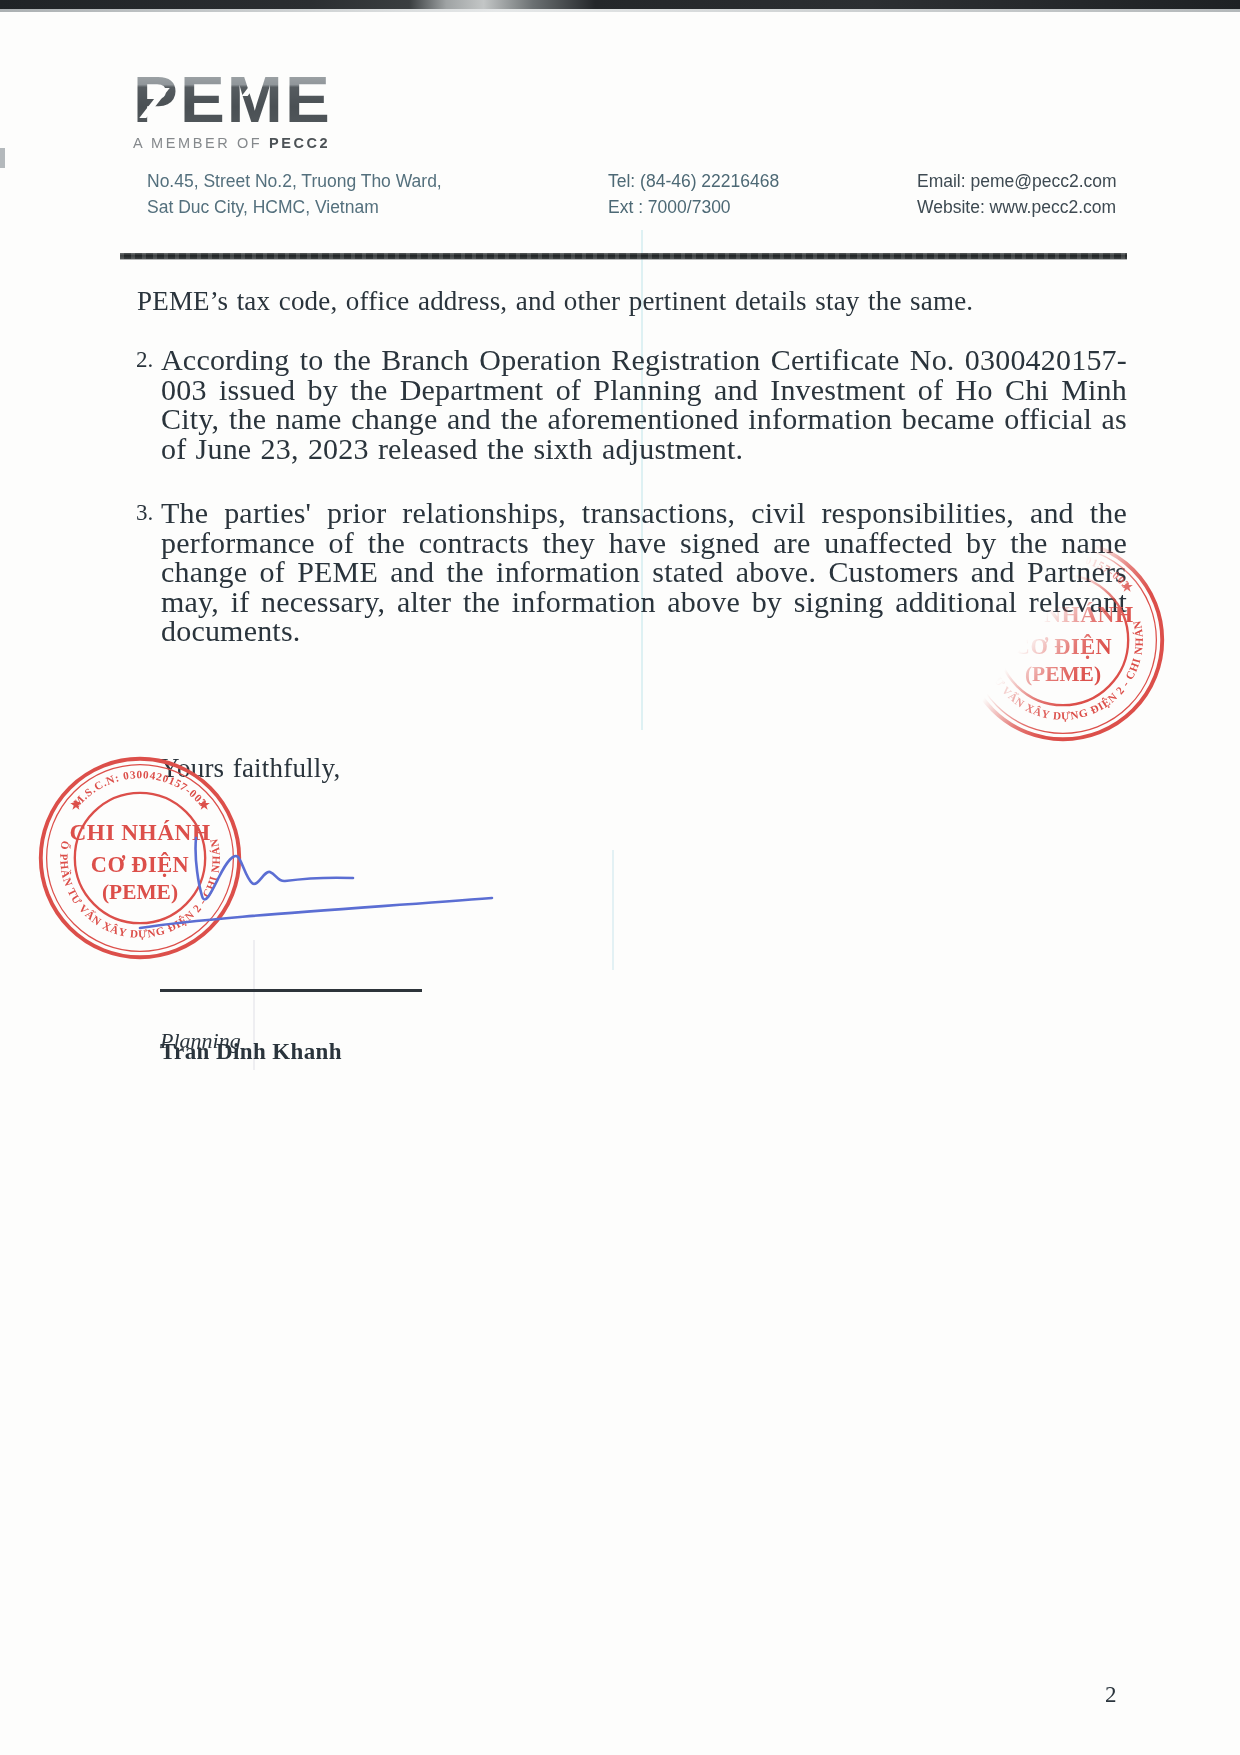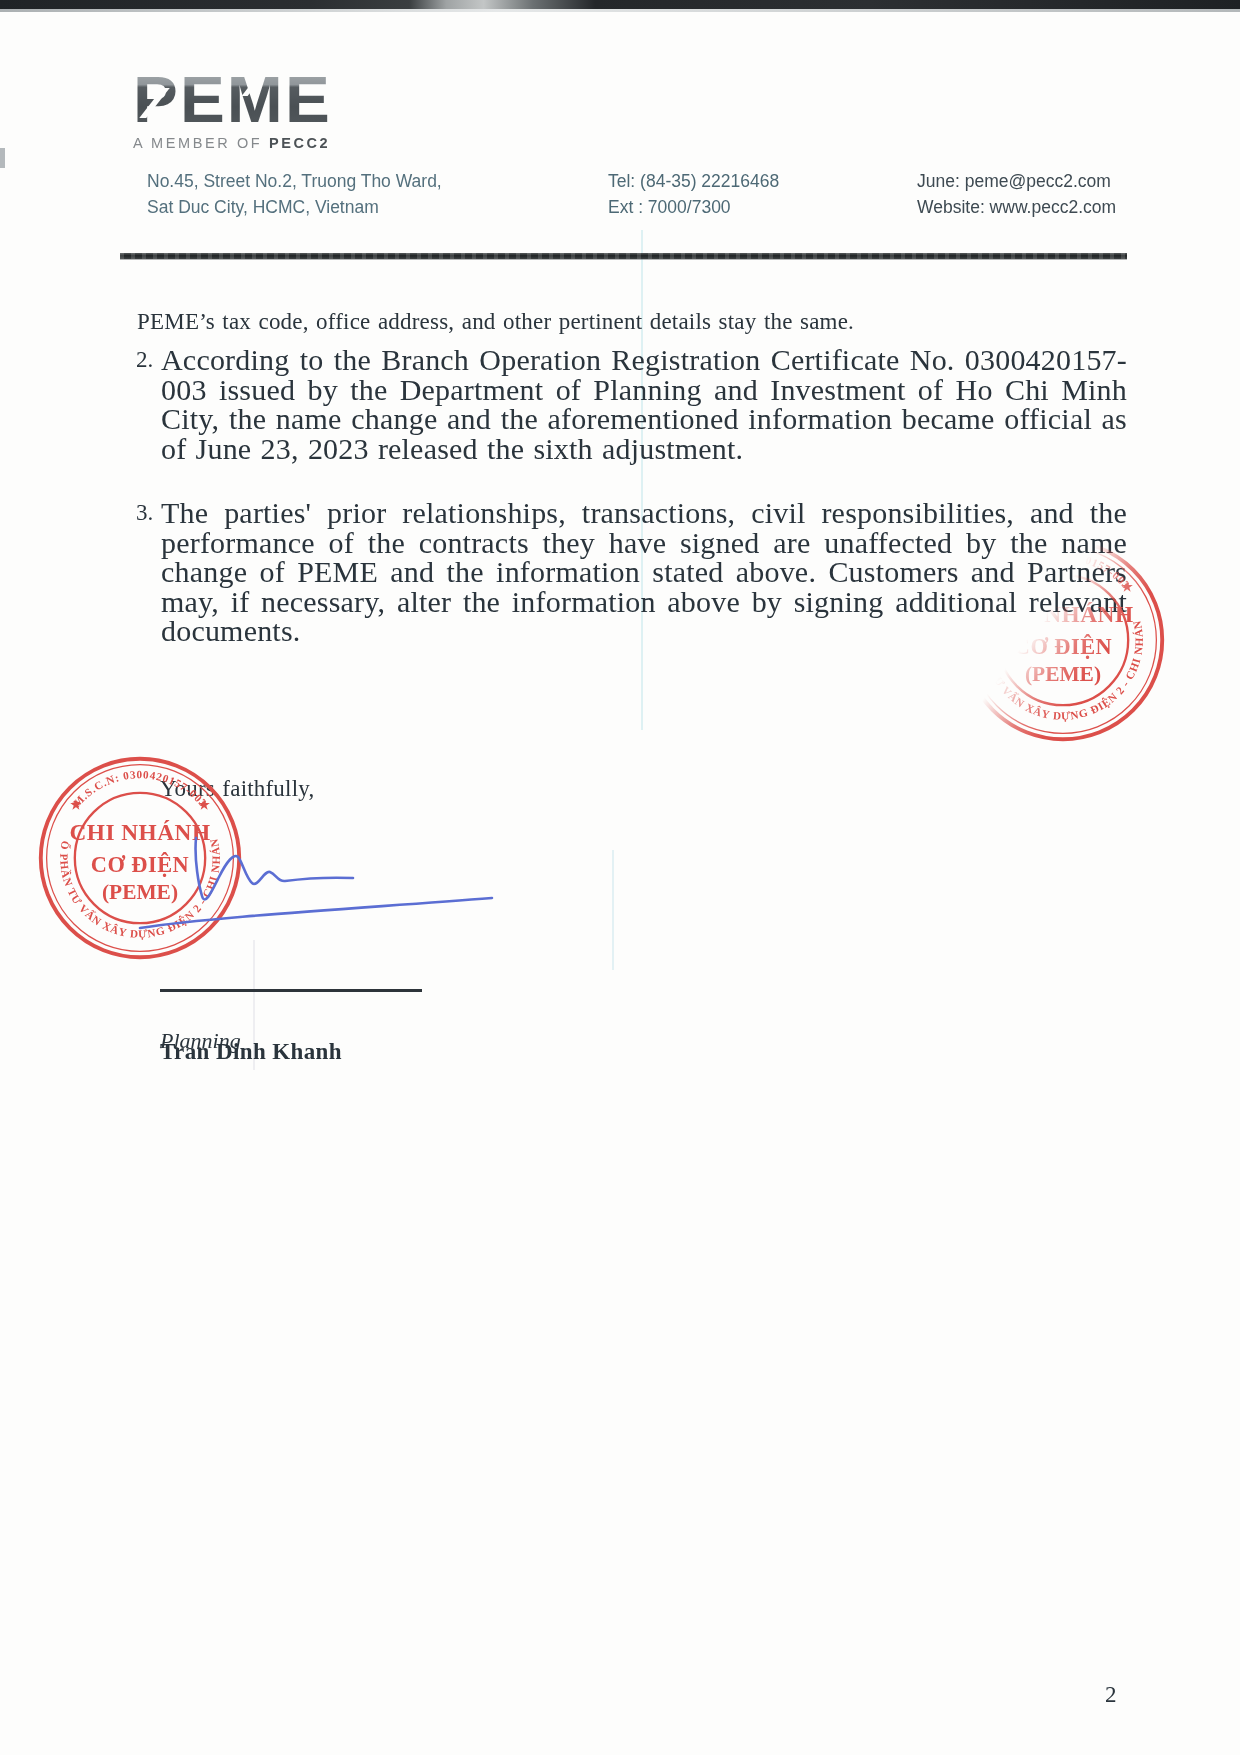--- a/index.html
+++ b/index.html
@@ -46,21 +46,21 @@
   .hcol.tel{left:608px;top:168px;color:#4d6remove975;}
   .hcol.tel{color:#4d6975;}
   .hcol.mail{left:917px;top:168px;color:var(--header-dark);}
   .divider{position:absolute;left:120px;top:253px;width:1007px;height:6px;
     background:linear-gradient(180deg,#55595a,#1f2324 45%,#3d4142);
     box-shadow:0 1px 0 rgba(70,75,78,.4);}
   .divider:after{content:"";position:absolute;inset:0;
     background:repeating-linear-gradient(90deg,rgba(255,255,255,.14) 0 4px,transparent 4px 11px);}
 
   
-  .para{position:absolute;font-size:23px;line-height:29.5px;letter-spacing:.2px;word-spacing:1.5px;margin-top:20px;}
+  .para{position:absolute;font-size:27px;line-height:29.5px;letter-spacing:.2px;word-spacing:1.5px;}
   .intro{left:137px;top:287px;width:1000px;}
   .num{position:absolute;left:136px;width:30px;font-size:23px;line-height:29.5px;}
   .itext{position:absolute;left:161px;width:966px;font-size:30px;line-height:29.5px;
     letter-spacing:.2px;word-spacing:1.5px;text-align:justify;}
   .n2,.t2{top:345px;}
   .n3,.t3{top:498px;}
   .closing{left:137px;top:643px;width:1000px;}
   .salutation{left:160px;top:754px;}
 
   
@@ -102,25 +102,25 @@
     <span class="logo-slash a"></span>
     <span class="logo-slash b"></span>
     <div class="logo-tagline"><span>A MEMBER OF </span><b>PECC2</b></div>
   </div>
 
   <div class="hcol addr">
     <div>No.45, Street No.2, Truong Tho Ward,</div>
     <div>Sat Duc City, HCMC, Vietnam</div>
   </div>
   <div class="hcol tel">
-    <div>Tel: (84-35) 22216468</div>
+    <div>Tel: (84-46) 22216468</div>
     <div>Ext : 7000/7300</div>
   </div>
   <div class="hcol mail">
-    <div>June: peme@pecc2.com</div>
+    <div>Email: peme@pecc2.com</div>
     <div>Website: www.pecc2.com</div>
   </div>
 
   <div class="divider"></div>
 
   <div class="para intro">PEME’s tax code, office address, and other pertinent details stay the same.</div>
 
   <div class="num n2">2.</div>
   <div class="itext t2">According to the Branch Operation Registration Certificate No. 0300420157-003 issued by the Department of Planning and Investment of Ho Chi Minh City, the name change and the aforementioned information became official as of June 23, 2023 released the sixth adjustment.</div>
 

